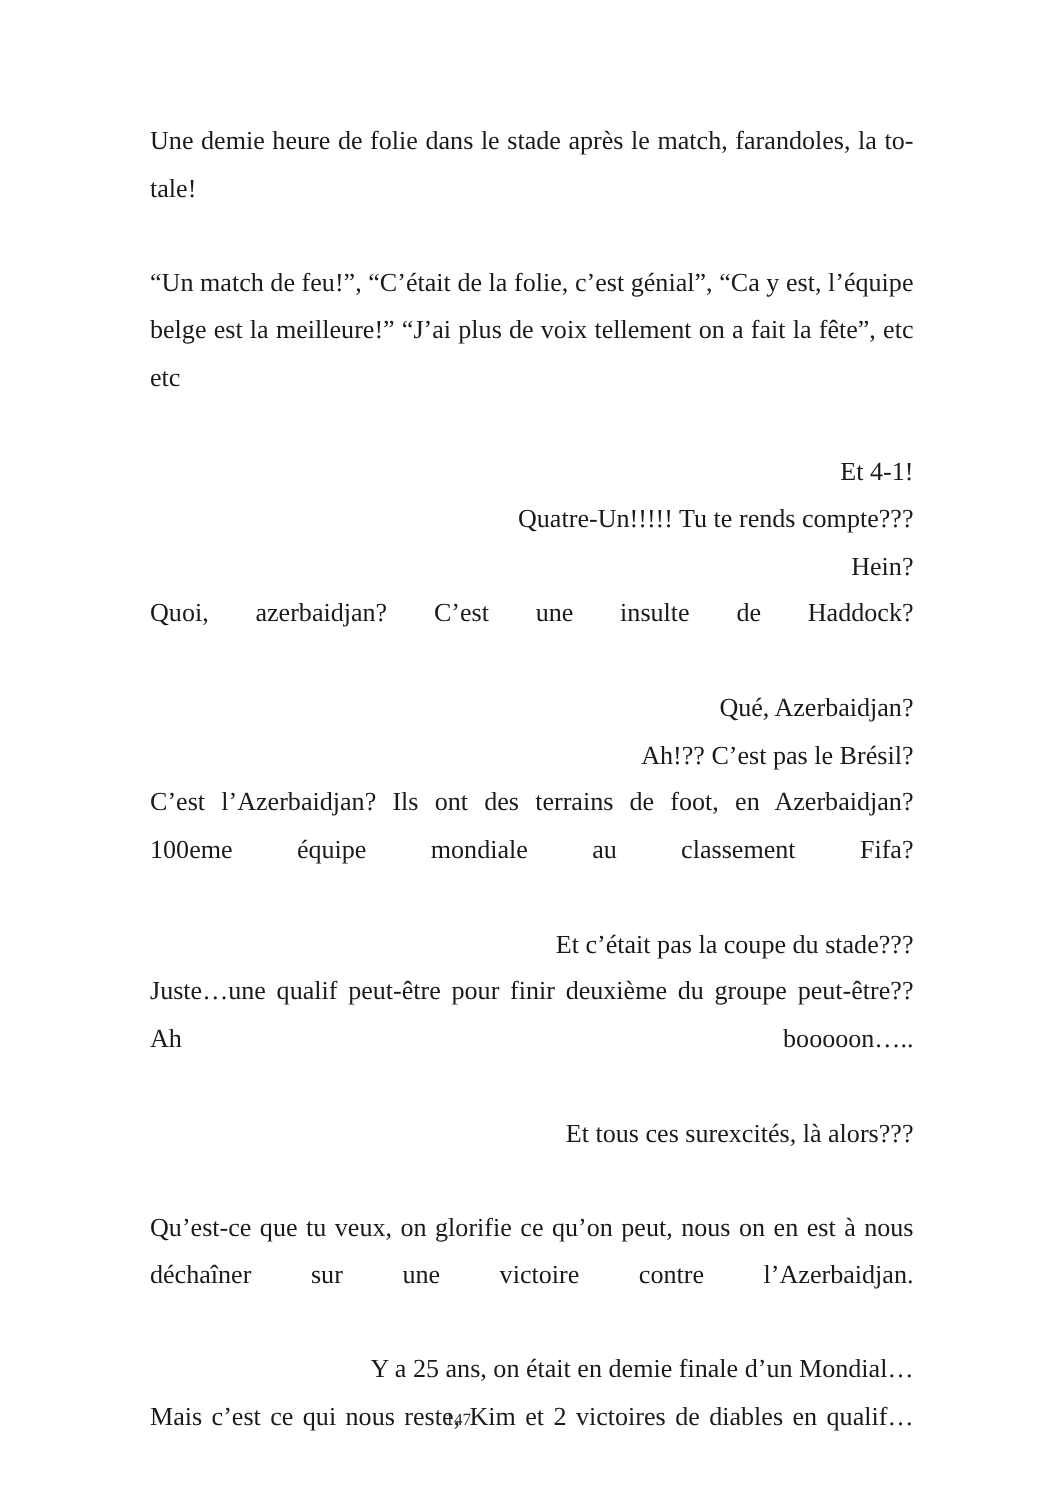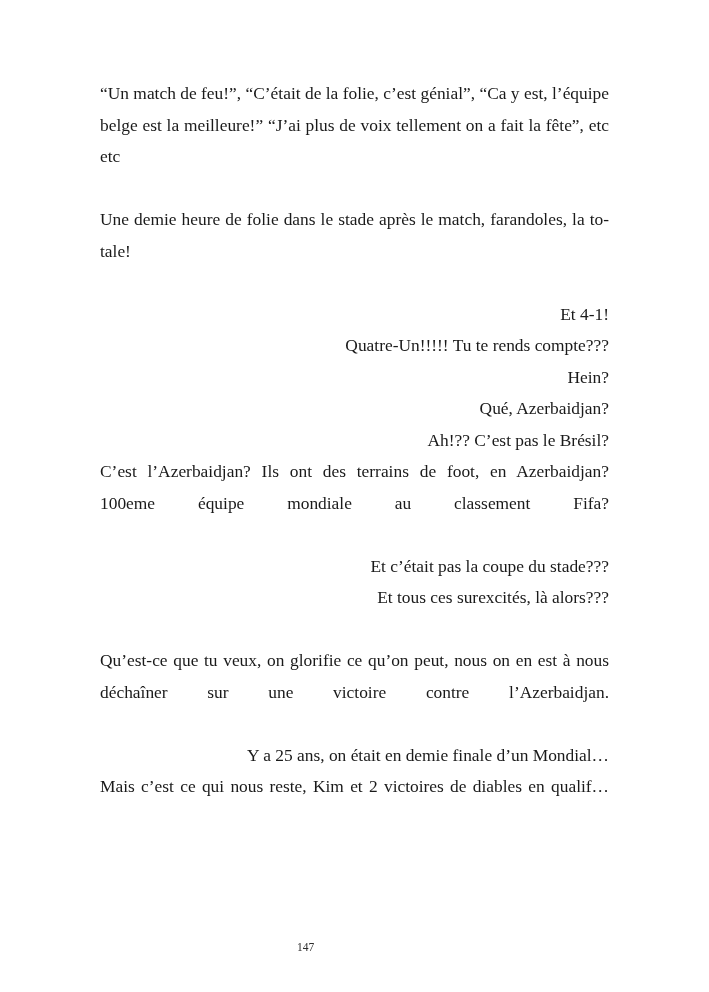--- a/index.html
+++ b/index.html
@@ -58,29 +58,31 @@
     color: #2b2b2b;
     font-family: "Liberation Serif", serif;
   }
 </style>
 </head>
 <body>
 
 <div class="page">
 
   <div class="content">
+    <p class="para block">Une demie heure de folie dans le stade après le match, farandoles, la to-tale!</p>
     <p class="para block">“Un match de feu!”, “C’était de la folie, c’est génial”, “Ca y est, l’équipe belge est la meilleure!” “J’ai plus de voix tellement on a fait la fête”, etc etc</p>
-    <p class="para block">Une demie heure de folie dans le stade après le match, farandoles, la to-tale!</p>
     <p class="para single">Et 4-1!</p>
     <p class="para single">Quatre-Un!!!!! Tu te rends compte???</p>
     <p class="para single">Hein?</p>
+    <p class="para block">Quoi, azerbaidjan? C’est une insulte de Haddock?</p>
     <p class="para single">Qué, Azerbaidjan?</p>
     <p class="para single">Ah!?? C’est pas le Brésil?</p>
     <p class="para block">C’est l’Azerbaidjan? Ils ont des terrains de foot, en Azerbaidjan? 100eme équipe mondiale au classement Fifa?</p>
     <p class="para single">Et c’était pas la coupe du stade???</p>
+    <p class="para block">Juste…une qualif peut-être pour finir deuxième du groupe peut-être?? Ah booooon…..</p>
     <p class="para single">Et tous ces surexcités, là alors???</p>
     <div class="spacer"></div>
     <p class="para block">Qu’est-ce que tu veux, on glorifie ce qu’on peut, nous on en est à nous déchaîner sur une victoire contre l’Azerbaidjan.</p>
     <p class="para single">Y a 25 ans, on était en demie finale d’un Mondial…</p>
     <p class="para block">Mais c’est ce qui nous reste, Kim et 2 victoires de diables en qualif…</p>
 
   </div>
 
   <div class="folio">147</div>
 

